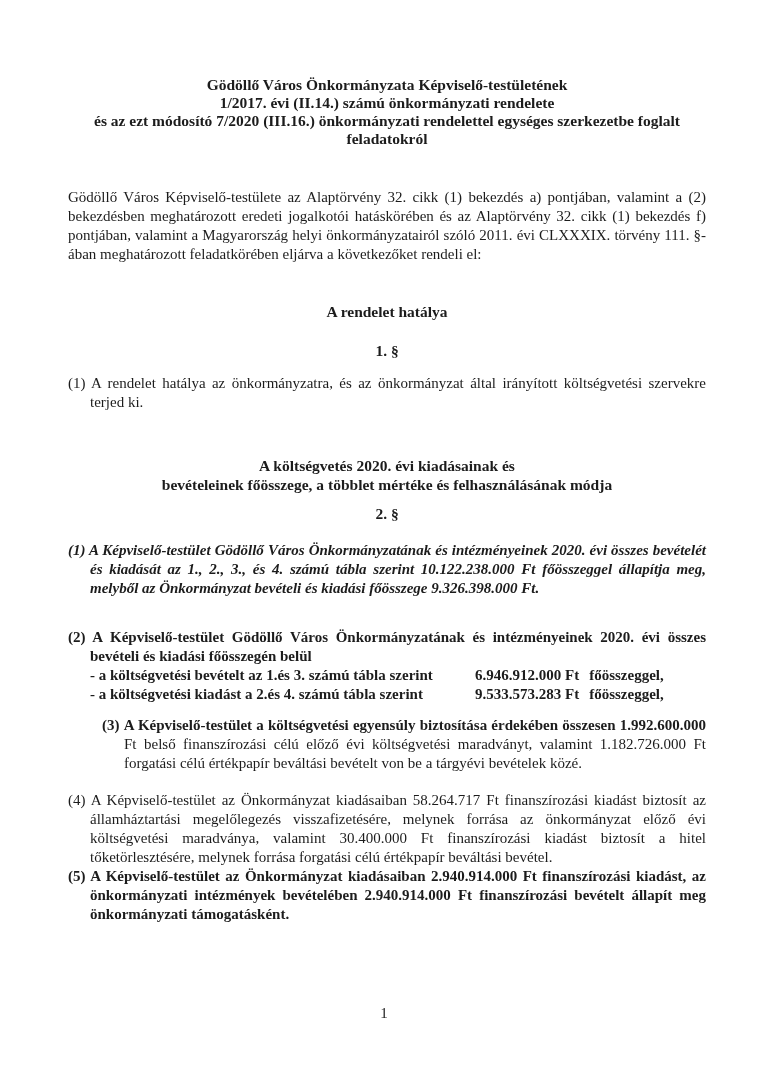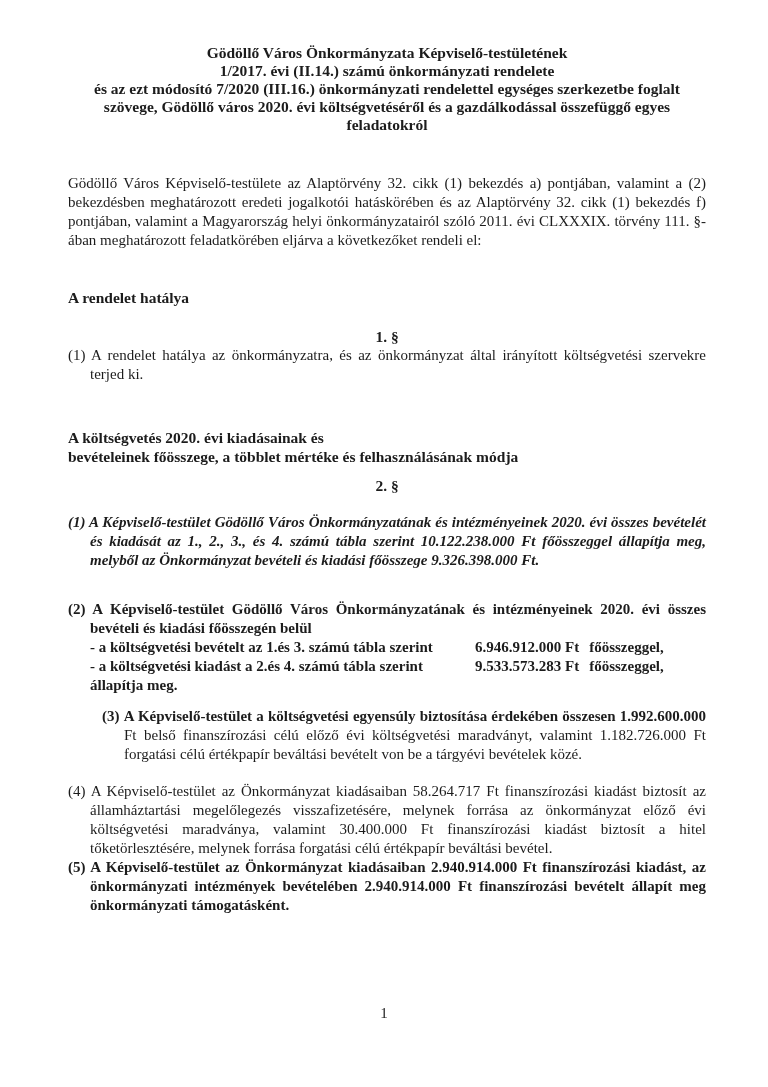--- a/index.html
+++ b/index.html
@@ -7,52 +7,53 @@
   body {
     background: #ffffff;
     color: #1c1c1c;
     font-family: "Liberation Serif", "DejaVu Serif", serif;
     position: relative;
     overflow: hidden;
   }
   .page {
     position: absolute;
     inset: 0;
-    padding: 44px 62px 0 68px;
+    padding: 76px 62px 0 68px;
     border-radius: 19px;
   }
   .title-block {
     text-align: center;
     font-weight: bold;
     font-size: 15.5px;
     line-height: 18px;
   }
   .preamble {
     margin-top: 40px;
     font-size: 15px;
     line-height: 19px;
     text-align: justify;
   }
   .center-head {
+    text-align: center;
     font-weight: bold;
     font-size: 15.5px;
     line-height: 19px;
   }
   .h-rendelet { margin-top: 38px; }
   .section-sign { margin-top: 20px; text-align: center; font-weight: bold; font-size: 15.5px; line-height: 19px; }
   .h-koltsegvetes { margin-top: 44px; }
   .sign-2 { margin-top: 10px; }
   .para {
     font-size: 15px;
     line-height: 19px;
     text-align: justify;
     padding-left: 22px;
     text-indent: -22px;
   }
-  .p-s1 { }
+  .p-s1 { margin-top: 14px; }
   .p21 { margin-top: 18px; font-style: italic; }
   .p22 { margin-top: 30px; }
   .p23 { margin-top: 12px; margin-left: 34px; }
   .p24 { margin-top: 18px; }
   .p25 { }
   .bold { font-weight: bold; }
   .row { display: block; text-indent: 0; }
   .row-label { display: inline-block; width: 385px; }
   .row-suffix { margin-left: 10px; }
   .outro { display: block; text-indent: 0; }
@@ -67,21 +68,20 @@
 </style>
 </head>
 <body>
 
 <div class="page">
 
   <div class="title-block">
     <div>Gödöllő Város Önkormányzata Képviselő-testületének</div>
     <div>1/2017. évi (II.14.) számú önkormányzati rendelete</div>
     <div>és az ezt módosító 7/2020 (III.16.) önkormányzati rendelettel egységes szerkezetbe foglalt</div>
-    <div>szövege, Gödöllő város 2020. évi költségvetéséről és a gazdálkodással összefüggő egyes</div>
     <div>feladatokról</div>
   </div>
 
   <p class="preamble">Gödöllő Város Képviselő-testülete az Alaptörvény 32. cikk (1) bekezdés a) pontjában, valamint a (2) bekezdésben meghatározott eredeti jogalkotói hatáskörében és az Alaptörvény 32. cikk (1) bekezdés f) pontjában, valamint a Magyarország helyi önkormányzatairól szóló 2011. évi CLXXXIX. törvény 111. §-ában meghatározott feladatkörében eljárva a következőket rendeli el:</p>
 
   <div class="center-head h-rendelet">A rendelet hatálya</div>
 
   <div class="section-sign">1. §</div>
 
   <p class="para p-s1"><span>(1)</span> <span>A rendelet hatálya az önkormányzatra, és az önkormányzat által irányított költségvetési szervekre terjed ki.</span></p>
@@ -92,21 +92,20 @@
   </div>
 
   <div class="section-sign sign-2">2. §</div>
 
   <p class="para p21 bold"><span>(1)</span> <span>A Képviselő-testület Gödöllő Város Önkormányzatának és intézményeinek 2020. évi összes bevételét és kiadását az 1., 2., 3., és 4. számú tábla szerint 10.122.238.000 Ft főösszeggel állapítja meg, melyből az Önkormányzat bevételi és kiadási főösszege 9.326.398.000 Ft.</span></p>
 
   <div class="para p22 bold">
     <span>(2)</span> <span>A Képviselő-testület Gödöllő Város Önkormányzatának és intézményeinek 2020. évi összes bevételi és kiadási főösszegén belül</span>
     <span class="row"><span class="row-label">- a költségvetési bevételt az 1.és 3. számú tábla szerint</span><span>6.946.912.000 Ft</span><span class="row-suffix">főösszeggel,</span></span>
     <span class="row"><span class="row-label">- a költségvetési kiadást a 2.és 4. számú tábla szerint</span><span>9.533.573.283 Ft</span><span class="row-suffix">főösszeggel,</span></span>
-    <span class="outro">állapítja meg.</span>
   </div>
 
   <p class="para p23"><span class="bold">(3)</span> <span class="bold">A Képviselő-testület a költségvetési egyensúly biztosítása érdekében összesen 1.992.600.000</span><span> Ft belső finanszírozási célú előző évi költségvetési maradványt, valamint 1.182.726.000 Ft forgatási célú értékpapír beváltási bevételt von be a tárgyévi bevételek közé.</span></p>
 
   <p class="para p24"><span>(4)</span> <span>A Képviselő-testület az Önkormányzat kiadásaiban 58.264.717 Ft finanszírozási kiadást biztosít az államháztartási megelőlegezés visszafizetésére, melynek forrása az önkormányzat előző évi költségvetési maradványa, valamint 30.400.000 Ft finanszírozási kiadást biztosít a hitel tőketörlesztésére, melynek forrása forgatási célú értékpapír beváltási bevétel.</span></p>
 
   <p class="para p25 bold"><span>(5)</span> <span>A Képviselő-testület az Önkormányzat kiadásaiban 2.940.914.000 Ft finanszírozási kiadást, az önkormányzati intézmények bevételében 2.940.914.000 Ft finanszírozási bevételt állapít meg önkormányzati támogatásként.</span></p>
 
 </div>
 

